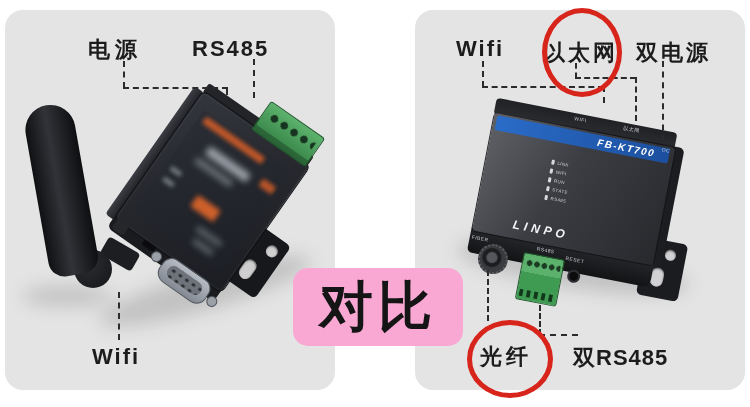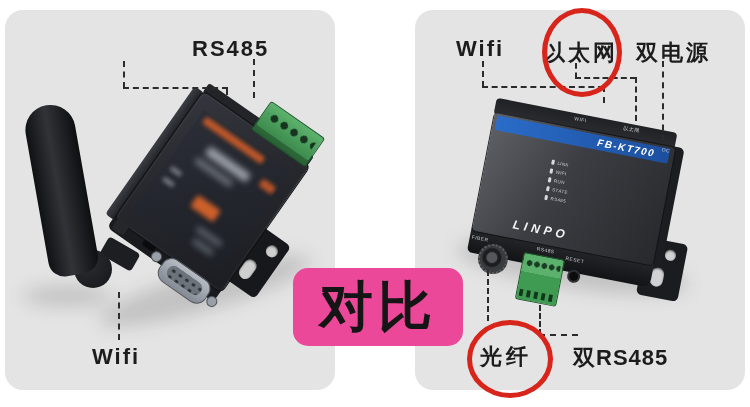--- a/index.html
+++ b/index.html
@@ -17,21 +17,21 @@
   .en{letter-spacing:2px;}
 
   
   .dv{position:absolute;width:0;border-left:2px dashed #2b2b2b;}
   .dh{position:absolute;height:0;border-top:2px dashed #2b2b2b;}
 
   
   .redcircle{position:absolute;border:5px solid #d8251c;border-radius:50%;}
 
   
-  .badge{position:absolute;left:293px;top:268px;width:170px;height:78px;background:#ec4899;
+  .badge{position:absolute;left:293px;top:268px;width:170px;height:78px;background:#f9a8d4;
          border-radius:15px;z-index:30;display:flex;align-items:center;justify-content:center;}
   .badge span{font-size:54px;font-weight:900;color:#151515;letter-spacing:5px;}
 
   
   .shadow{position:absolute;border-radius:50%;background:rgba(0,0,0,.15);filter:blur(9px);}
 
   
   .ldev{position:absolute;left:147px;top:113px;width:130px;height:155px;transform:rotate(35deg);}
   .ldev .ear{position:absolute;left:124px;top:78px;width:38px;height:64px;background:#17181b;border-radius:5px;}
   .ldev .ear .hole1{position:absolute;left:19px;top:9px;width:12px;height:12px;border-radius:50%;
@@ -224,20 +224,21 @@
   <div class="dh" style="left:482px;top:86px;width:122px;"></div>
   <div class="dv" style="left:603px;top:86px;height:17px;"></div>
   <div class="dv" style="left:575px;top:63px;height:15px;"></div>
   <div class="dh" style="left:575px;top:77px;width:61px;"></div>
   <div class="dv" style="left:635px;top:77px;height:44px;"></div>
   <div class="dv" style="left:662px;top:61px;height:80px;"></div>
   <div class="dv" style="left:487px;top:270px;height:51px;"></div>
   <div class="dv" style="left:539px;top:305px;height:30px;"></div>
   <div class="dh" style="left:539px;top:334px;width:39px;"></div>
 
+  <div class="callout cn" style="left:88px;top:35px;">电源</div>
   <div class="callout en" style="left:192px;top:36px;">RS485</div>
   <div class="callout en" style="left:92px;top:344px;">Wifi</div>
 
   <div class="callout en" style="left:456px;top:36px;">Wifi</div>
   <div class="callout cn" style="left:543px;top:38px;letter-spacing:3px;">以太网</div>
   <div class="callout cn" style="left:636px;top:38px;letter-spacing:3px;text-align:center;">双电源</div>
   <div class="callout cn" style="left:480px;top:342px;letter-spacing:4px;">光纤</div>
   <div class="callout" style="left:573px;top:343px;letter-spacing:1px;">双RS485</div>
 
   <div class="redcircle" style="left:542px;top:8px;width:70px;height:79px;"></div>

